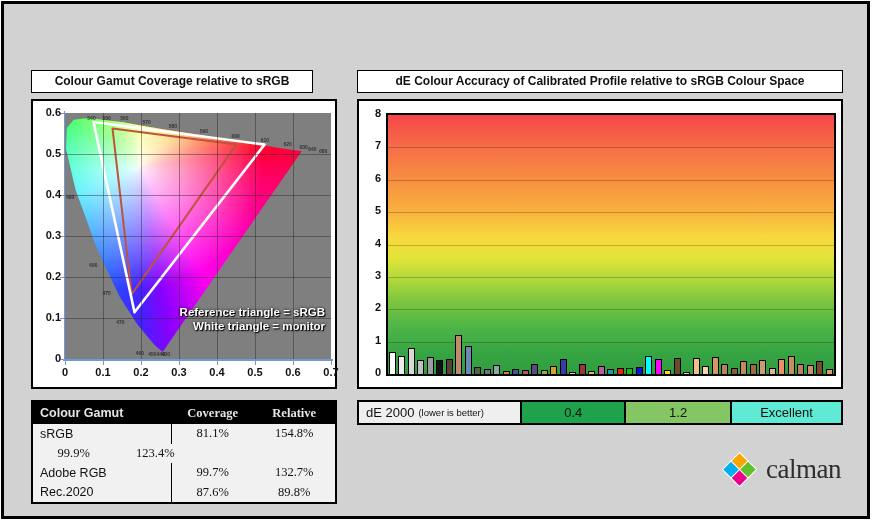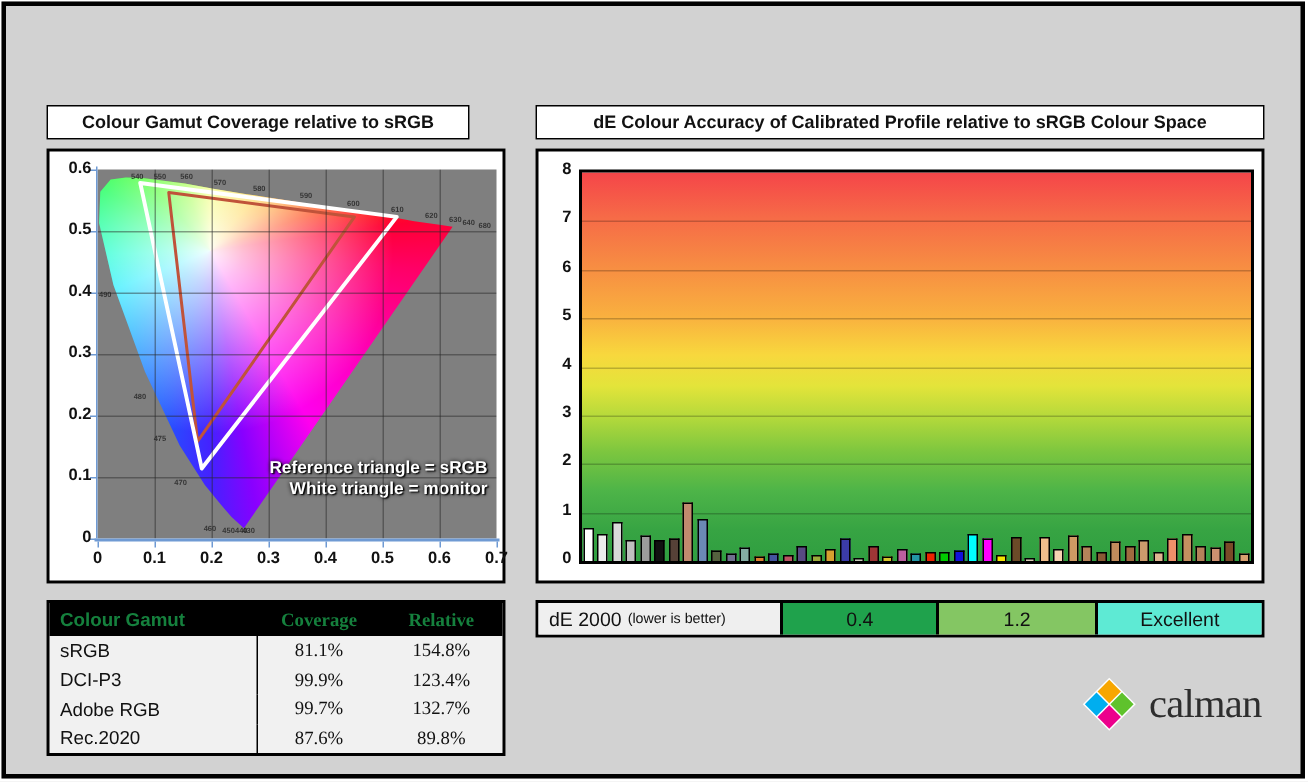--- a/index.html
+++ b/index.html
@@ -40,21 +40,21 @@
     border:2px solid #000;overflow:hidden;
     background:linear-gradient(180deg,#f54549 0%,#f66c47 12%,#f78f42 25%,#f9b03f 37%,#f8d83d 47%,
       #e3e43a 55%,#b4d93b 63%,#7cc63f 72%,#4db448 82%,#37a443 92%,#2f9e40 100%);}
   .de-grid{position:absolute;left:0;right:0;height:1px;background:rgba(0,0,0,.22);}
   .de-bar{position:absolute;bottom:0;width:7px;box-sizing:border-box;border:1px solid #000;border-bottom:none;}
   .de-ylab{position:absolute;width:16px;text-align:right;font-size:11px;font-weight:bold;color:#111;}
   
   .tbl{position:absolute;top:396px;box-sizing:border-box;border:2px solid #000;background:#f1f1f1;}
   .tbl.left{left:27px;width:306px;}
   .tbl.right{left:353px;width:486px;}
-  .thead{display:flex;height:22px;background:#000;color:#15803d;font-size:12.5px;font-weight:bold;align-items:center;}
+  .thead{display:flex;height:22px;background:#000;color:#e5e5e5;font-size:12.5px;font-weight:bold;align-items:center;}
   .trow{display:flex;height:19.5px;align-items:center;font-size:12.5px;color:#111;}
   .c1{box-sizing:border-box;padding-left:7px;}
   .cc{text-align:center;font-family:Liberation Serif, serif;}
   .gt-c1{width:46%;} .gt-c2{width:27%;} .gt-c3{width:27%;}
   .gt-body .gt-c1{border-right:1.5px solid #000;height:100%;display:flex;align-items:center;}
   .at-c1{width:33.5%;} .at-c2{width:21.5%;} .at-c3{width:22%;} .at-c4{width:23%;}
   .at-row{display:flex;height:21px;align-items:stretch;font-size:13px;color:#111;}
   .at-cell{display:flex;align-items:center;justify-content:center;box-sizing:border-box;}
   .at-cell+.at-cell{border-left:2px solid #000;}
   .metric-note{font-size:9.5px;margin-left:4px;}
@@ -225,21 +225,20 @@
       <div class="gt-c2 cc">Coverage</div>
       <div class="gt-c3 cc">Relative</div>
     </div>
     <div class="gt-body">
         <div class="trow">
           <div class="gt-c1 c1">sRGB</div>
           <div class="gt-c2 cc">81.1%</div>
           <div class="gt-c3 cc">154.8%</div>
         </div>
         <div class="trow">
-          <div class="gt-c1 c1">DCI-P3</div>
           <div class="gt-c2 cc">99.9%</div>
           <div class="gt-c3 cc">123.4%</div>
         </div>
         <div class="trow">
           <div class="gt-c1 c1">Adobe RGB</div>
           <div class="gt-c2 cc">99.7%</div>
           <div class="gt-c3 cc">132.7%</div>
         </div>
         <div class="trow">
           <div class="gt-c1 c1">Rec.2020</div>

